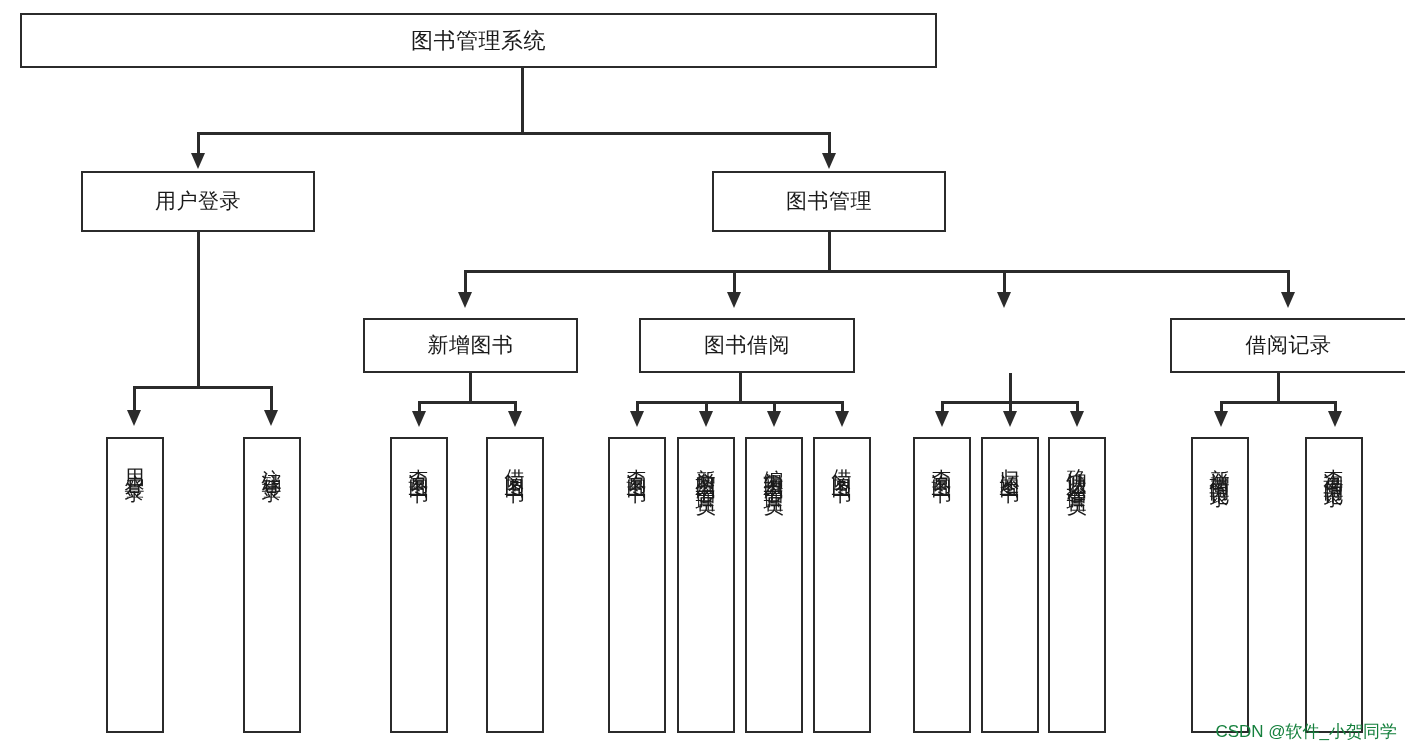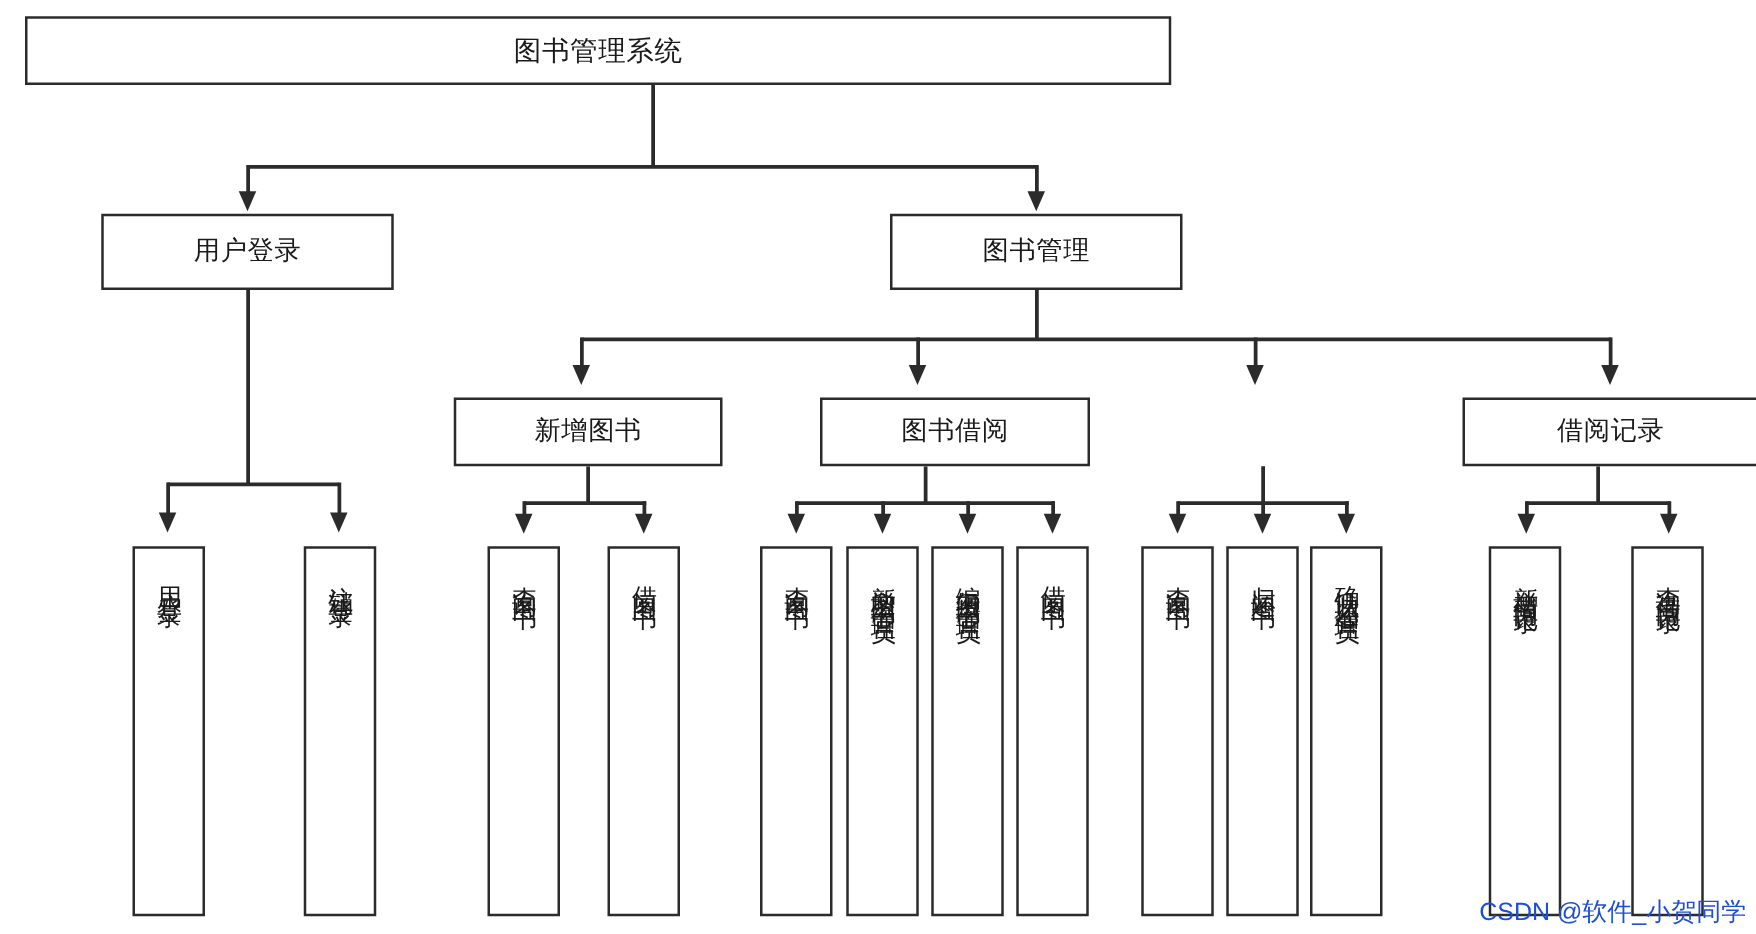--- a/index.html
+++ b/index.html
@@ -61,22 +61,22 @@
     position:absolute;
     width:0;height:0;
     border-left:7px solid transparent;
     border-right:7px solid transparent;
     border-top:16px solid #2b2b2b;
     z-index:2;
   }
   #watermark{
     position:absolute;
     right:8px;bottom:4px;
-    font-size:20px;
-    color:#1d4ed8;
+    font-size:17px;
+    color:#15803d;
     white-space:nowrap;
     z-index:5;
     font-family:"Liberation Sans","DejaVu Sans",sans-serif;
     text-align:center;
   }
 </style>
 </head>
 <body>
 
 <div id="diagram">
@@ -115,21 +115,21 @@
   <div class="edge v" style="left:1287px;top:270px;height:24px;"></div>
   <div class="arrow" style="left:458px;top:292px;"></div>
   <div class="arrow" style="left:727px;top:292px;"></div>
   <div class="arrow" style="left:997px;top:292px;"></div>
   <div class="arrow" style="left:1281px;top:292px;"></div>
 
   <div class="node h-node" style="left:363px;top:318px;width:215px;height:55px;">
     <span class="lbl">新增图书</span>
   </div>
 
-  <div class="node h-node" style="left:656px;top:318px;width:216px;height:55px;">
+  <div class="node h-node" style="left:639px;top:318px;width:216px;height:55px;">
     <span class="lbl">图书借阅</span>
   </div>
 
 
   <div class="node h-node" style="left:1170px;top:318px;width:237px;height:55px;">
     <span class="lbl">借阅记录</span>
   </div>
 
   <div class="edge v" style="left:469px;top:373px;height:30px;"></div>
   <div class="edge h" style="left:419px;top:401px;width:98px;"></div>

